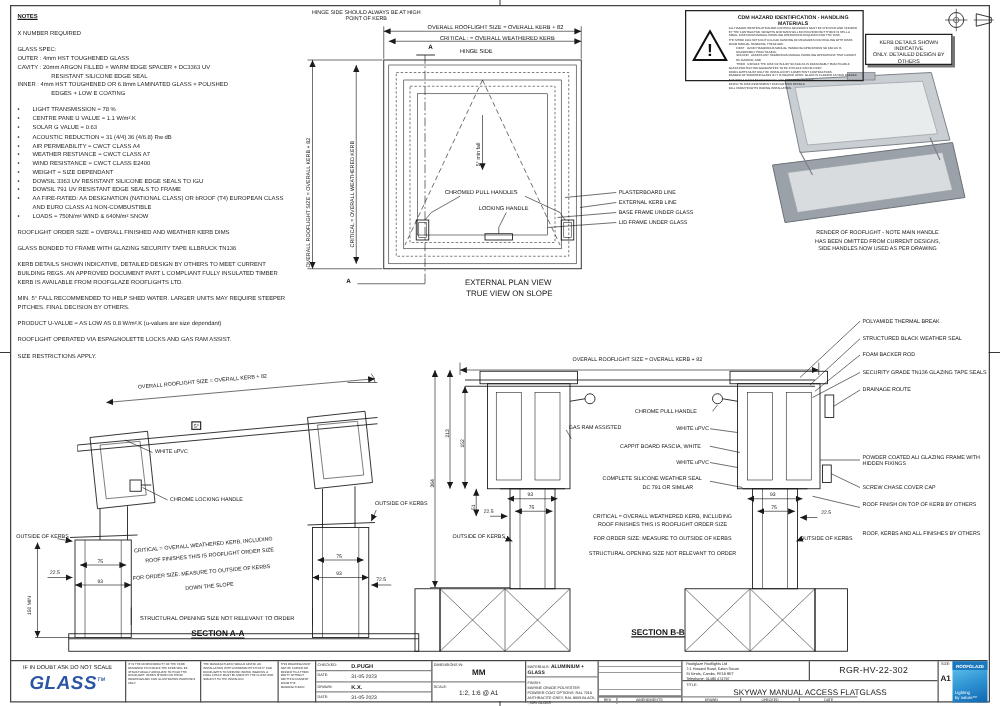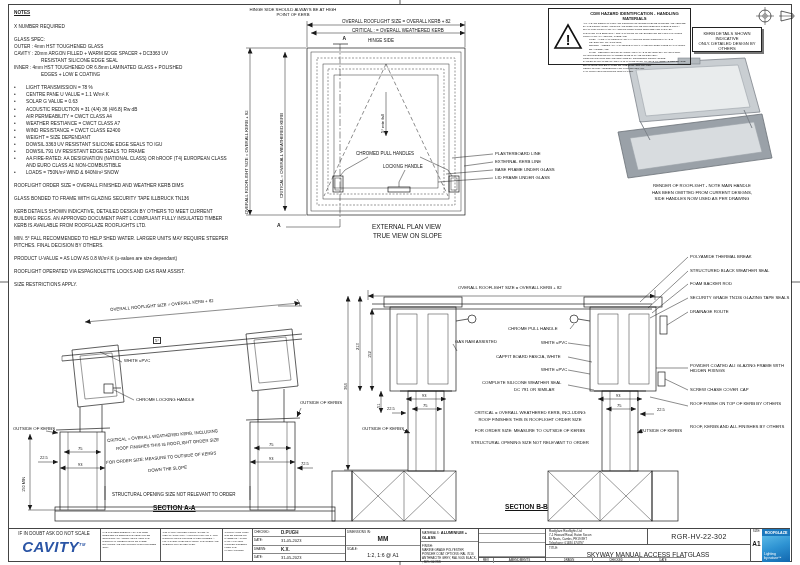--- a/index.html
+++ b/index.html
@@ -453,21 +453,21 @@
   <div class="lbl s43" style="left:690px;top:309px;">DRAINAGE ROUTE</div>
   <div class="lbl s43 wrap" style="left:690px;top:363px;width:100px;">POWDER COATED ALI GLAZING FRAME WITH HIDDEN FIXINGS</div>
   <div class="lbl s43" style="left:690px;top:387px;">SCREW CHASE COVER CAP</div>
   <div class="lbl s43 wrap" style="left:690px;top:401px;width:92px;">ROOF FINISH ON TOP OF KERB BY OTHERS</div>
   <div class="lbl s43 wrap" style="left:690px;top:424px;width:100px;">ROOF, KERBS AND ALL FINISHES BY OTHERS</div>
 
   <div class="tb">
 
     <div class="cell" style="left:0;width:92px;border-left:none;">
       <div class="s45 c" style="margin-top:2px;">IF IN DOUBT ASK DO NOT SCALE</div>
-      <div class="logo c" style="margin-top:2px;"><span>CAVITY</span><sup style="font-size:4px;">TM</sup></div>
+      <div class="logo c" style="margin-top:2px;"><span>GLASS</span><sup style="font-size:4px;">TM</sup></div>
     </div>
 
     <div class="cell" style="left:92px;width:60px;">
       <div class="tinytxt">IT IS THE RESPONSIBILITY OF THE KERB DESIGNER TO ENSURE THE KERB WILL BE STRUCTURALLY ADEQUATE TO HOLD THE ROOFLIGHT. KERBS SHOWN ON THESE DRAWINGS ARE FOR ILLUSTRATION PURPOSES ONLY.</div>
     </div>
     <div class="cell" style="left:152px;width:62px;">
       <div class="tinytxt">THE MANUFACTURER WOULD ADVISE AN INSTALLATION WITH A MINIMUM PITCH OF 5° FOR ROOFLIGHTS TO MINIMISE WATER INGRESS. A FINAL CHECK MUST BE MADE BY THE CLIENT AND SUBJECT TO THE INSTALLER.</div>
     </div>
     <div class="cell" style="left:214px;width:30px;">
       <div class="tinytxt">THIS DRAWING MUST NOT BE COPIED OR PASSED TO A THIRD PARTY WITHOUT WRITTEN CONSENT FROM THE MANUFACTURER</div>

